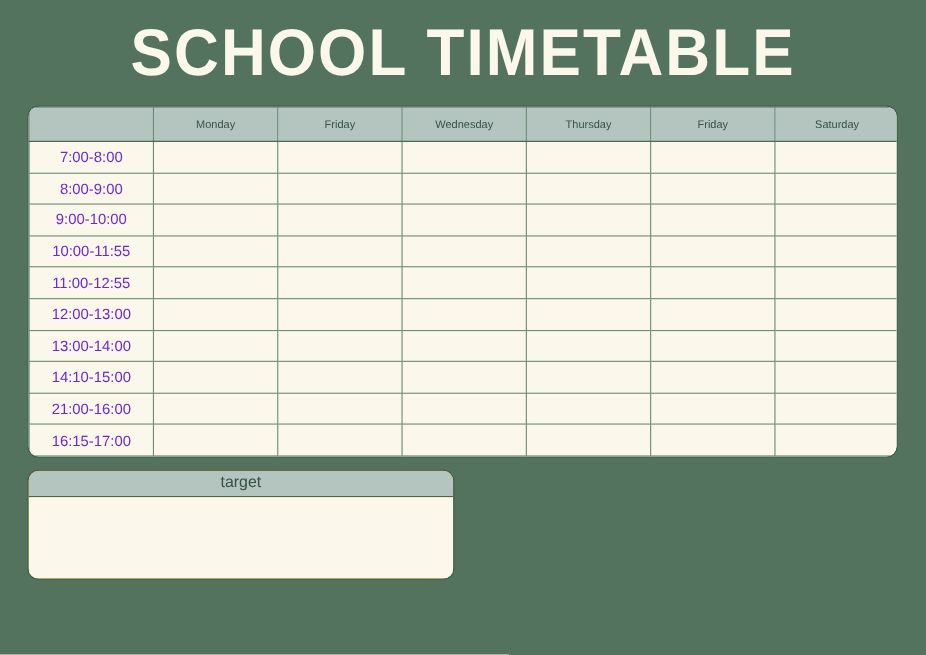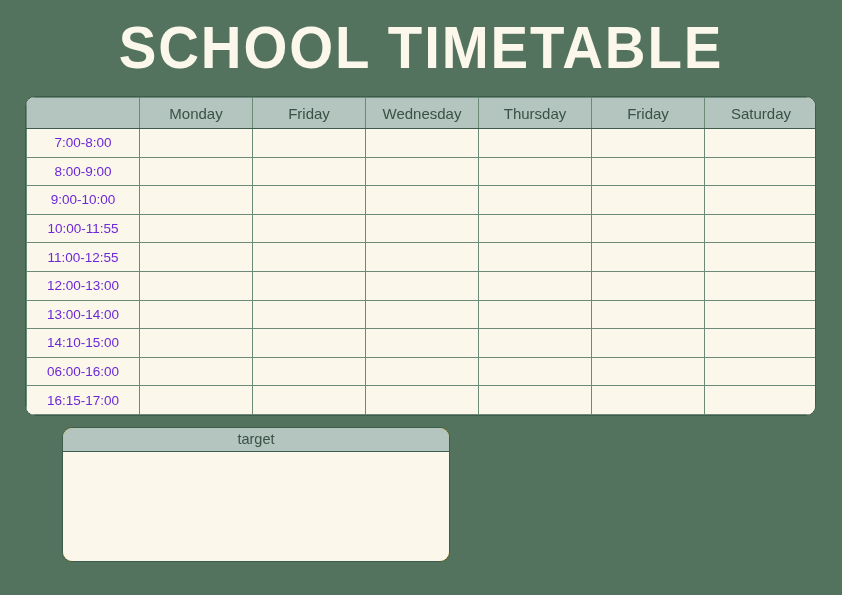--- a/index.html
+++ b/index.html
@@ -61,21 +61,21 @@
   table.grid td {
     border: 1px solid #6b8a77;
     padding: 0;
     height: 28.6px;
     box-sizing: border-box;
   }
   table.grid thead th {
     background: #b4c5bf;
     color: #3a5145;
     font-weight: normal;
-    font-size: 15px;
+    font-size: 10px;
     height: 31px;
     border-bottom: 1.6px solid #3d5c4b;
     text-align: center;
   }
   table.grid thead th.corner-head {
     background: #b4c5bf;
   }
   table.grid td.time-cell {
     background: #fbf7ea;
     color: #6d28d9;
@@ -94,29 +94,28 @@
     position: absolute;
     left: 25px;
     top: 427px;
     width: 791px;
     height: 135px;
     display: flex;
     justify-content: space-between;
   }
   .panel {
     width: 388px;
-    height: 135px;
+    height: 100px;
     border: 1.5px solid #3d5c4b;
     border-radius: 10px;
     box-sizing: border-box;
     background: #eab308;
     overflow: hidden;
     display: flex;
     flex-direction: column;
-    margin-left: 37px;
   }
   .panel-head {
     background: #b4c5bf;
     color: #3a5145;
     font-size: 14.5px;
     height: 23px;
     line-height: 23px;
     text-align: center;
     border-bottom: 1.6px solid #3d5c4b;
     flex: 0 0 auto;
@@ -222,21 +221,21 @@
         <tr>
           <td class="time-cell">14:10-15:00</td>
           <td class="slot-cell"></td>
           <td class="slot-cell"></td>
           <td class="slot-cell"></td>
           <td class="slot-cell"></td>
           <td class="slot-cell"></td>
           <td class="slot-cell"></td>
         </tr>
         <tr>
-          <td class="time-cell">06:00-16:00</td>
+          <td class="time-cell">21:00-16:00</td>
           <td class="slot-cell"></td>
           <td class="slot-cell"></td>
           <td class="slot-cell"></td>
           <td class="slot-cell"></td>
           <td class="slot-cell"></td>
           <td class="slot-cell"></td>
         </tr>
         <tr>
           <td class="time-cell">16:15-17:00</td>
           <td class="slot-cell"></td>

